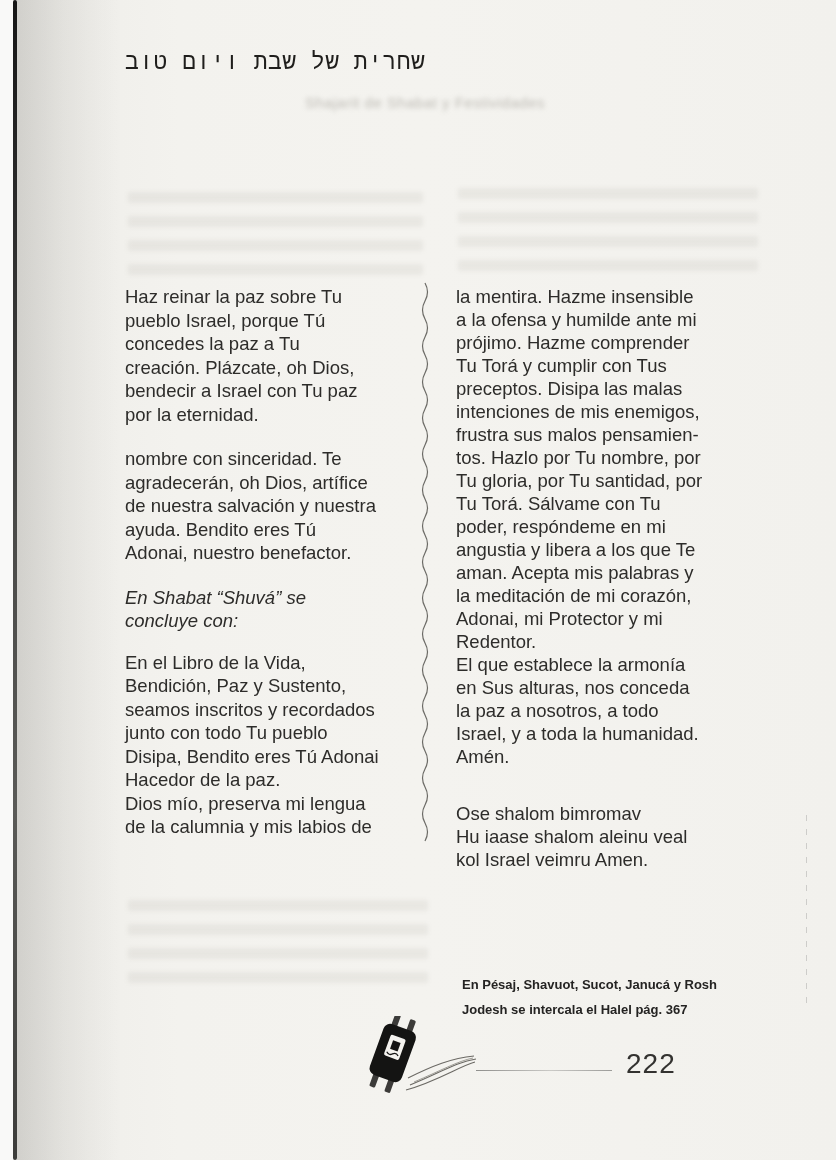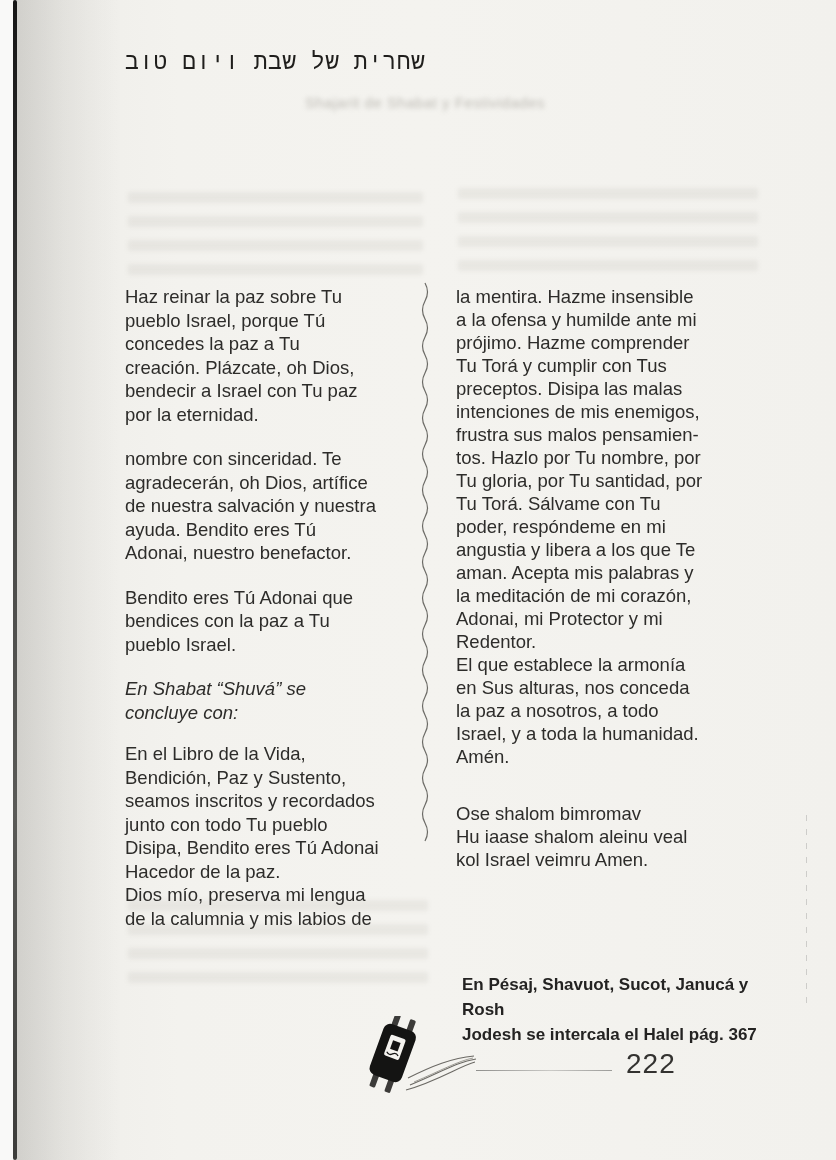--- a/index.html
+++ b/index.html
@@ -39,21 +39,21 @@
   .col-left{left:125px;top:285px;width:310px;line-height:23.5px;}
   .col-right{left:456px;top:285px;width:332px;line-height:23px;}
   .col-left p.intro{font-style:italic;margin-top:12px;margin-bottom:18px;}
   .col-left p.last{margin-bottom:0;}
   .col-right p.rp1{margin-bottom:0;}
   .col-right p.rp2{margin-bottom:17px;}
   .col-right p.rp3{margin-top:34px;margin-bottom:0;}
   .wavy-divider{position:absolute;left:418px;top:282px;}
   .footnote{
     position:absolute;left:462px;top:972px;width:300px;
-    font-size:17px;font-weight:bold;line-height:25px;color:#242322;white-space:pre-line;
+    font-size:13px;font-weight:bold;line-height:25px;color:#242322;white-space:pre-line;
   }
   .footer-rule{
     position:absolute;left:476px;top:1070px;width:136px;height:1px;
     background:linear-gradient(to right,rgba(110,110,108,.75),rgba(140,140,138,.4) 55%,rgba(110,110,108,.65));
   }
   .page-number{
     position:absolute;left:626px;top:1048px;font-size:28px;color:#333230;letter-spacing:1px;
   }
   .scroll-art{position:absolute;left:356px;top:1016px;}
   .scan-artifact{
@@ -83,23 +83,20 @@
 pueblo Israel, porque Tú
 concedes la paz a Tu
 creación. Plázcate, oh Dios,
 bendecir a Israel con Tu paz
 por la eternidad.</p>
     <p>nombre con sinceridad. Te
 agradecerán, oh Dios, artífice
 de nuestra salvación y nuestra
 ayuda. Bendito eres Tú
 Adonai, nuestro benefactor.</p>
-    <p>Bendito eres Tú Adonai que
-bendices con la paz a Tu
-pueblo Israel.</p>
     <p class="intro">En Shabat “Shuvá” se
 concluye con:</p>
     <p class="last">En el Libro de la Vida,
 Bendición, Paz y Sustento,
 seamos inscritos y recordados
 junto con todo Tu pueblo
 Disipa, Bendito eres Tú Adonai
 Hacedor de la paz.
 Dios mío, preserva mi lengua
 de la calumnia y mis labios de</p>

